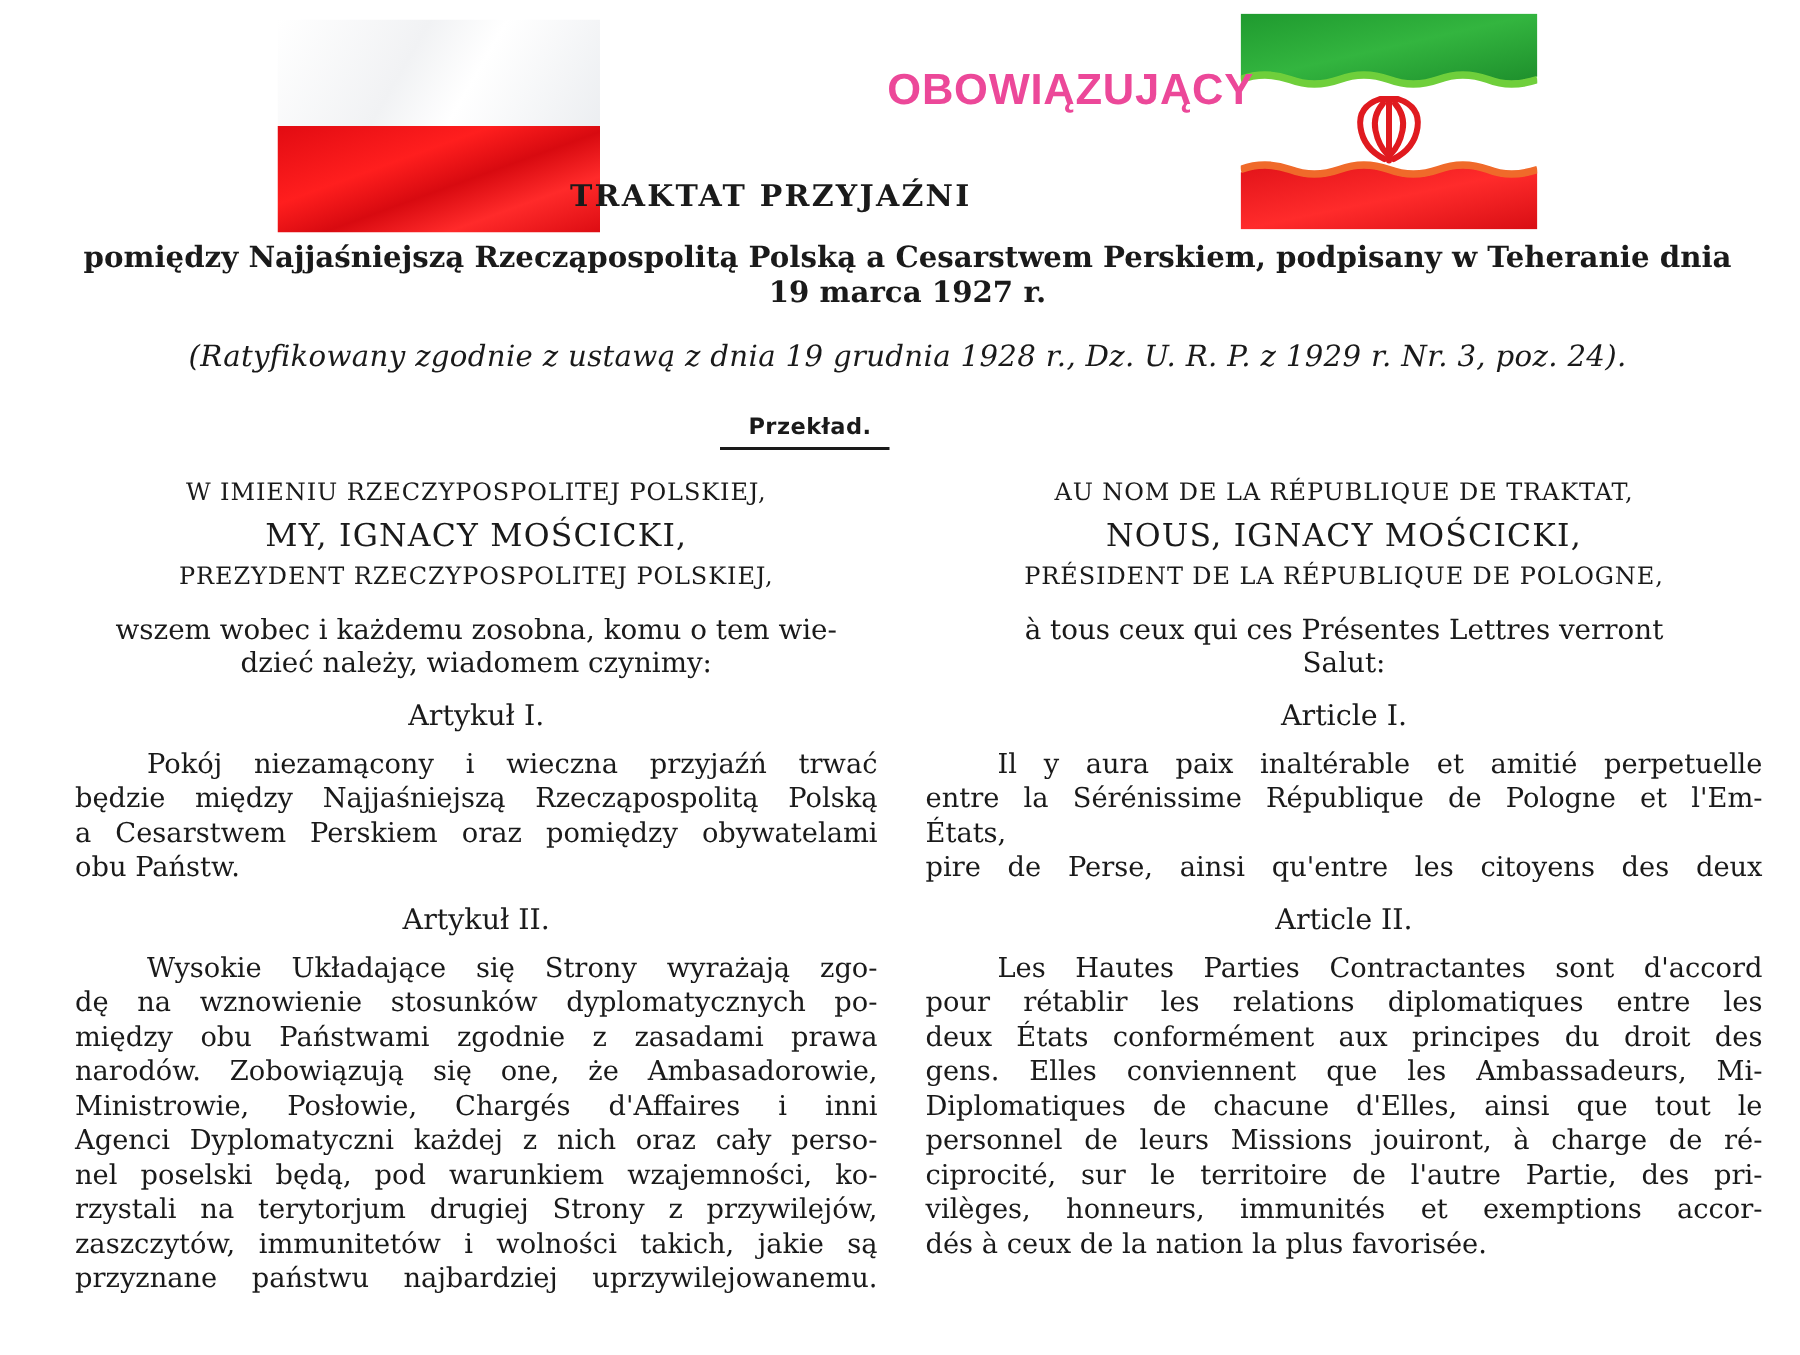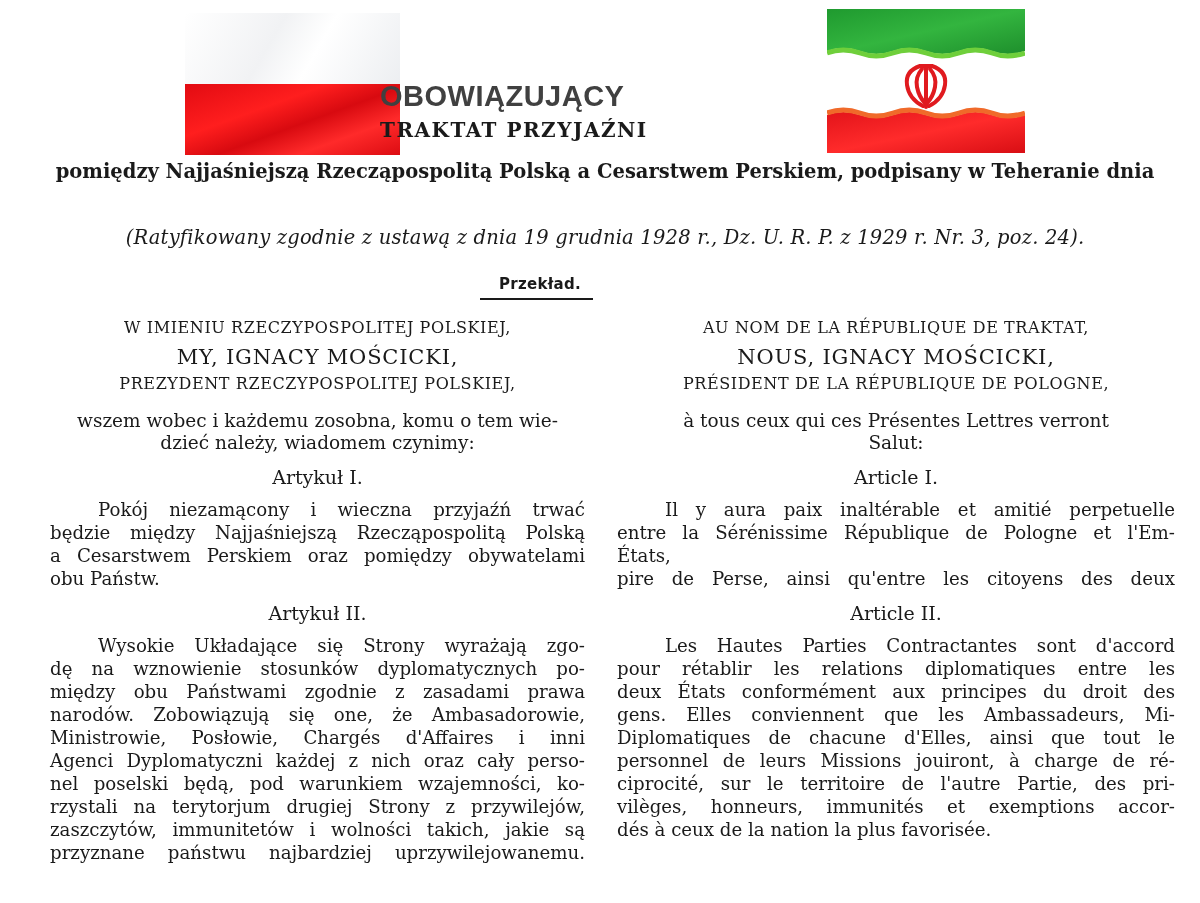--- a/index.html
+++ b/index.html
@@ -9,23 +9,23 @@
 
     
     .flag-pl { left: 185px; top: 13px; width: 215px; height: 142px; overflow: hidden; }
     .flag-pl .white { height: 50%; background: linear-gradient(120deg,#ffffff 0%,#f1f2f4 40%,#ffffff 60%,#eceef1 100%); }
     .flag-pl .red { height: 50%; background: linear-gradient(160deg,#e20b12 0%,#ff1e1e 35%,#d80a10 55%,#ff2a2a 75%,#dc0c12 100%); }
 
     .flag-ir { left: 827px; top: 9px; width: 198px; height: 144px; overflow: hidden; }
     .flag-ir svg { display: block; }
 
     
-    .stamp { left: 380px; top: 44px; width: 456px; text-align: left;
+    .stamp { left: 380px; top: 44px; width: 456px; text-align: right;
              font-family: "Liberation Sans", sans-serif; font-weight: bold;
-             font-size: 29px; color: #404040; letter-spacing: 0.5px; margin-top: 36px; }
+             font-size: 29px; color: #ec4899; letter-spacing: 0.5px; }
     .title { left: 380px; top: 118px; width: 456px; 
              font-weight: bold; font-size: 20px; letter-spacing: 1.5px; }
     .subtitle { left: 40px; top: 160px; width: 1130px; text-align: center;
                 font-weight: bold; font-size: 19.5px; line-height: 23px; }
     .ratify { left: 40px; top: 226px; width: 1130px; text-align: center;
               font-size: 19.5px; letter-spacing: 0.2px; font-style: italic; }
 
     .przeklad { left: 488px; top: 275px; width: 104px; text-align: center;
                 font-family: "DejaVu Sans", sans-serif; font-weight: bold; font-size: 15px;
                 letter-spacing: 0.3px; }
@@ -84,20 +84,21 @@
       <line x1="99" y1="58" x2="99" y2="98"></line>
       <line x1="94" y1="57" x2="104" y2="57"></line>
     </g>
   </svg>
 </div>
 
 <div class="abs stamp">OBOWIĄZUJĄCY</div>
 <div class="abs title">TRAKTAT PRZYJAŹNI</div>
 <div class="abs subtitle">
   <div>pomiędzy Najjaśniejszą Rzecząpospolitą Polską a Cesarstwem  Perskiem, podpisany w Teheranie dnia</div>
+  <div>19 marca 1927 r.</div>
 </div>
 <div class="abs ratify">(Ratyfikowany zgodnie z ustawą z dnia 19 grudnia 1928 r., Dz. U. R. P. z 1929 r. Nr. 3, poz. 24).</div>
 <div class="abs przeklad">Przekład.</div>
 <div class="abs przeklad-rule"></div>
 
 <div class="abs col left">
   <div class="caps first">W IMIENIU RZECZYPOSPOLITEJ POLSKIEJ,</div>
   <div class="caps big">MY, IGNACY MOŚCICKI,</div>
   <div class="caps third">PREZYDENT RZECZYPOSPOLITEJ POLSKIEJ,</div>
   <div class="intro">

